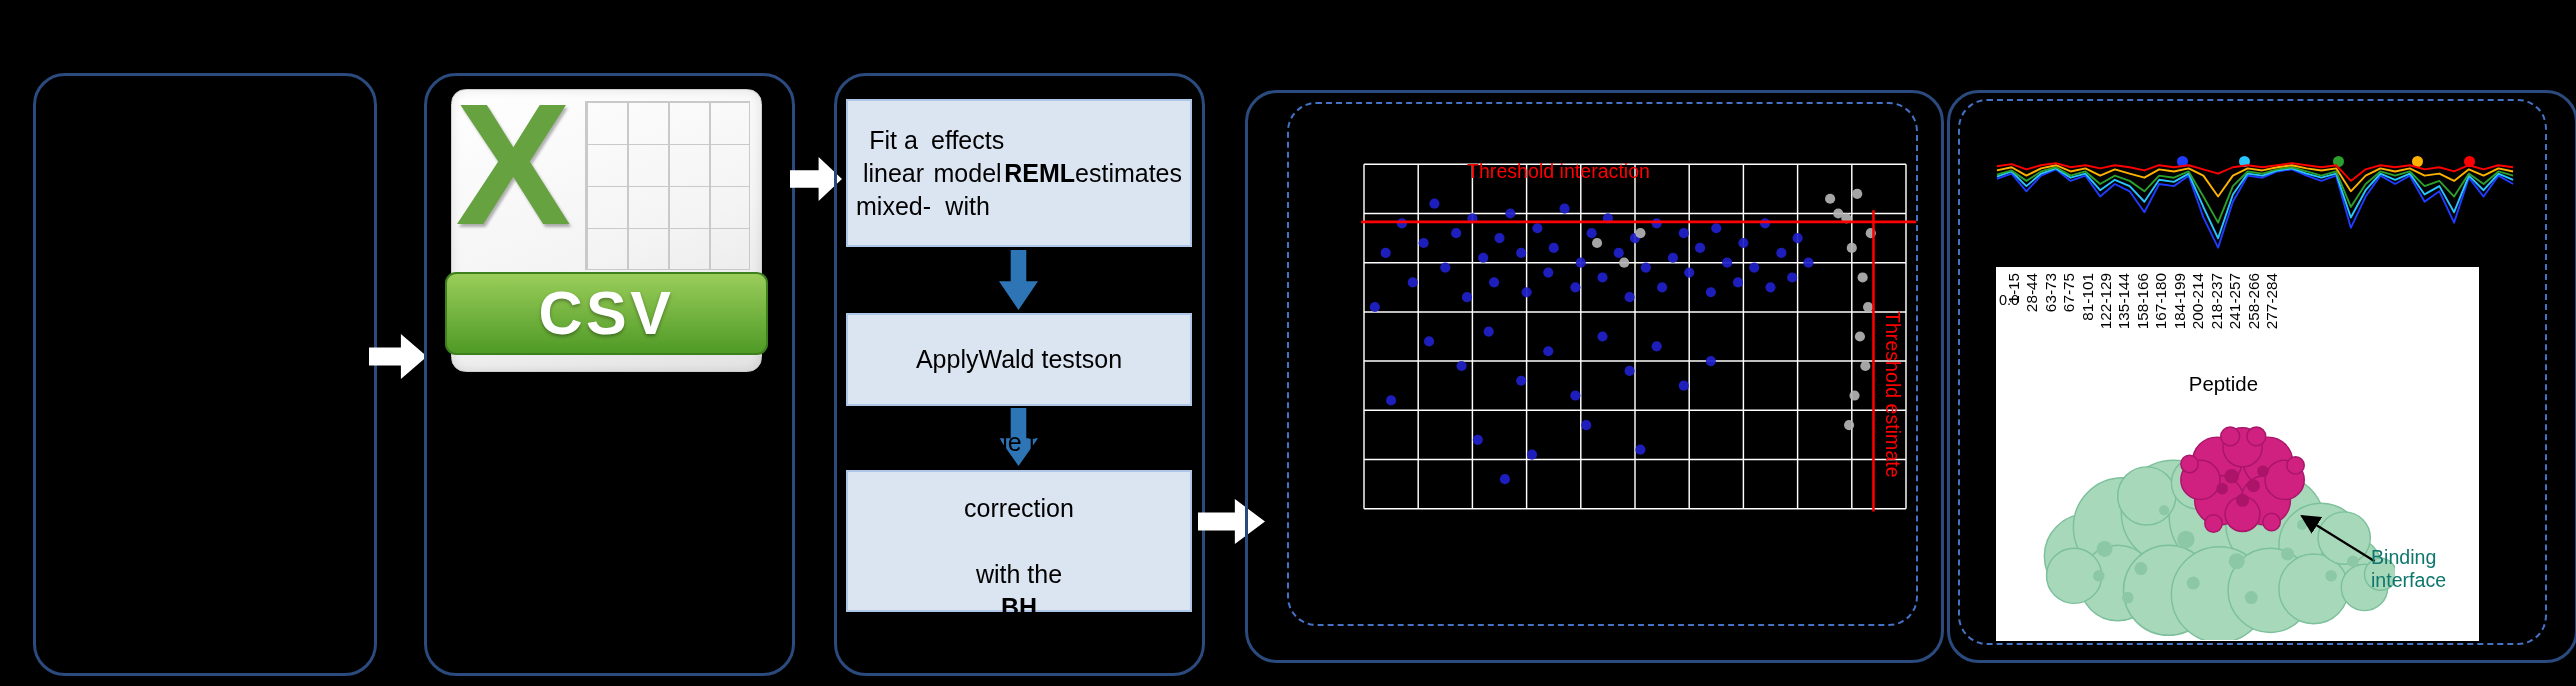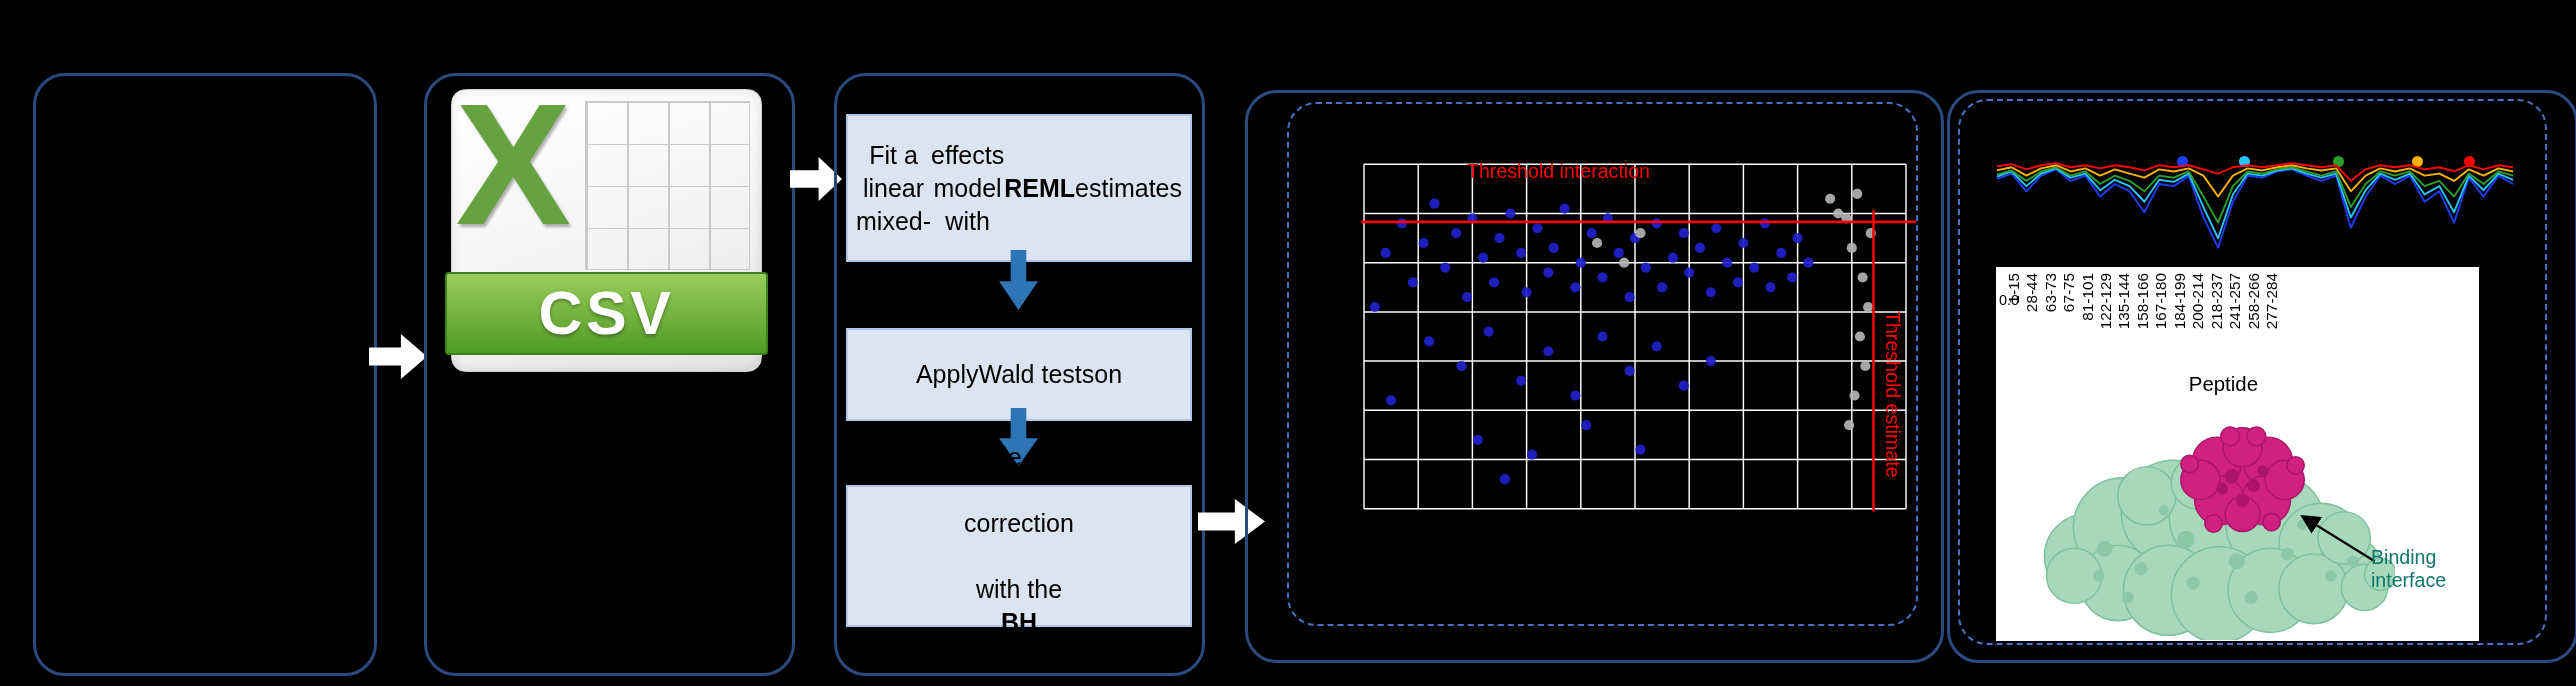--- a/index.html
+++ b/index.html
@@ -6,35 +6,35 @@
   #canvas{position:relative;width:2576px;height:687px;background:#000;overflow:hidden;
           font-family:"Liberation Sans",sans-serif;}
   .panel{position:absolute;border:3.6px solid #2b4a7e;border-radius:32px;background:transparent;}
   .panel-dashed{position:absolute;border:2.2px dashed #4472c4;border-radius:29px;background:transparent;}
   .white-arrow{position:absolute;background:#ffffff;
       clip-path:polygon(0% 30%,55% 30%,55% 0%,100% 50%,55% 100%,55% 70%,0% 70%);}
   .blue-arrow{position:absolute;background:#2e75b6;
       clip-path:polygon(30% 0%,70% 0%,70% 52%,100% 52%,50% 100%,0% 52%,30% 52%);}
   .step-box{position:absolute;background:#dbe5f1;border:2.2px solid #aec6e8;color:#000;
       display:flex;align-items:center;justify-content:center;text-align:center;
-      font-size:25px;line-height:1.32;padding:4.4px 10.2px;box-sizing:border-box;margin-top:15px;}
+      font-size:25px;line-height:1.32;padding:4.4px 10.2px;box-sizing:border-box;}
   
   #csv-icon{position:absolute;left:451px;top:89px;width:311px;height:283px;}
   .csv-page{position:absolute;inset:0;background:linear-gradient(160deg,#ffffff 0%,#f4f4f4 55%,#e3e3e3 100%);
       border:1.5px solid #cfcfcf;border-radius:14.5px;box-shadow:inset 0 0 10.2px rgba(0,0,0,.10);}
   .csv-grid{position:absolute;right:11.6px;top:11.6px;width:163px;height:167px;
       background-image:linear-gradient(#c9c9c9 1.5px,transparent 1.5px),linear-gradient(90deg,#c9c9c9 1.5px,transparent 1.5px);
       background-size:41px 42px;border:1.5px solid #c9c9c9;}
   .csv-grid2{position:absolute;left:11.6px;top:186px;width:129px;height:49px;
       background-image:linear-gradient(#d2d2d2 1.5px,transparent 1.5px),linear-gradient(90deg,#d2d2d2 1.5px,transparent 1.5px);
       background-size:33px 25px;border:1.5px solid #d2d2d2;}
   .csv-x{position:absolute;left:4.4px;top:-25px;font-size:173px;font-weight:bold;color:#66a23f;
       text-shadow:2.2px 2.9px 2.9px rgba(0,0,0,.30);}
   .csv-banner{position:absolute;left:-5.8px;right:-5.8px;bottom:17.4px;height:79px;
-      background:linear-gradient(#9acd5a,#4f9a26);border:2.2px solid #3e7f1e;border-radius:4px;
+      background:linear-gradient(#9acd5a,#4f9a26);border:2.2px solid #3e7f1e;border-radius:11px;
       display:flex;align-items:center;justify-content:center;color:#fff;font-weight:bold;
       font-size:61px;letter-spacing:3.6px;text-shadow:0 2.2px 3.6px rgba(0,0,0,.35);}
   
   #scatter-plot{position:absolute;left:1364px;top:164px;width:542px;height:345px;}
   #scatter-svg{position:absolute;left:0;top:0;overflow:visible;}
   #th-int{position:absolute;left:1417px;top:160px;width:283px;text-align:center;
       color:#ff0000;font-size:19.6px;}
   #th-est{position:absolute;left:1881px;top:311px;color:#ff0000;font-size:19.6px;
       writing-mode:vertical-rl;}
   

